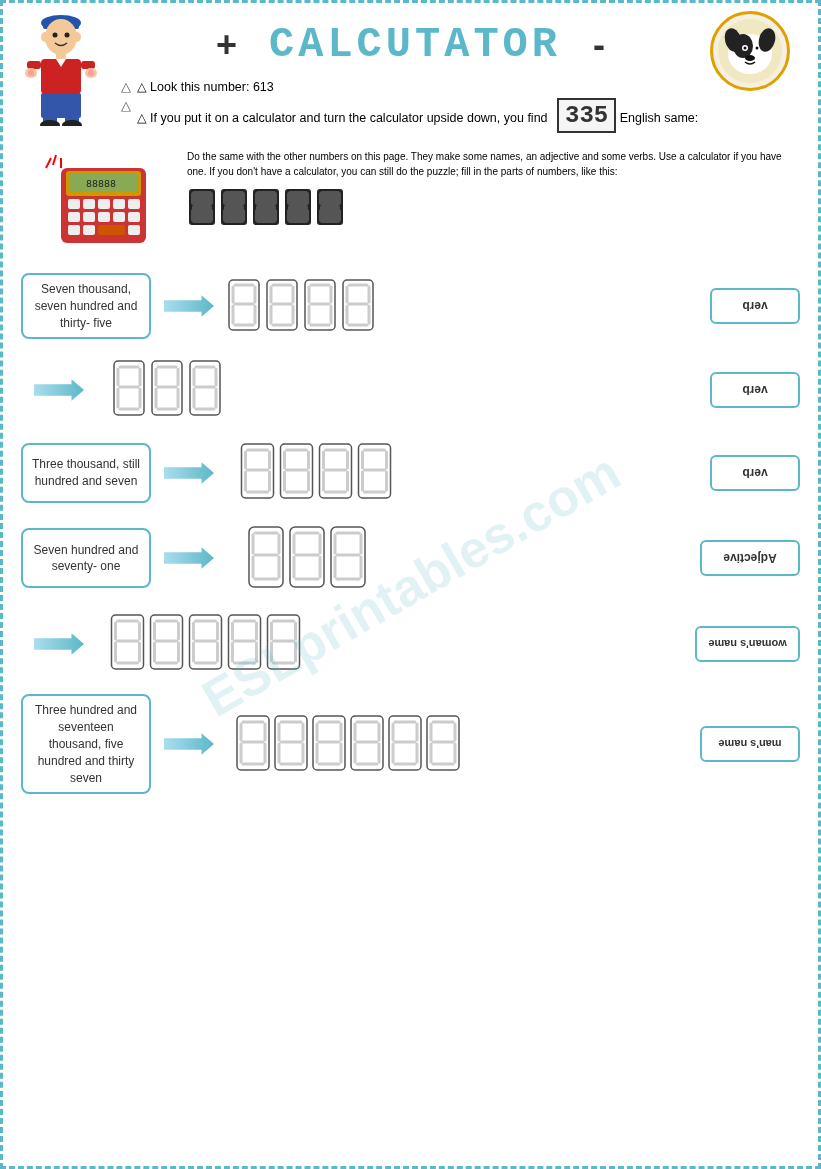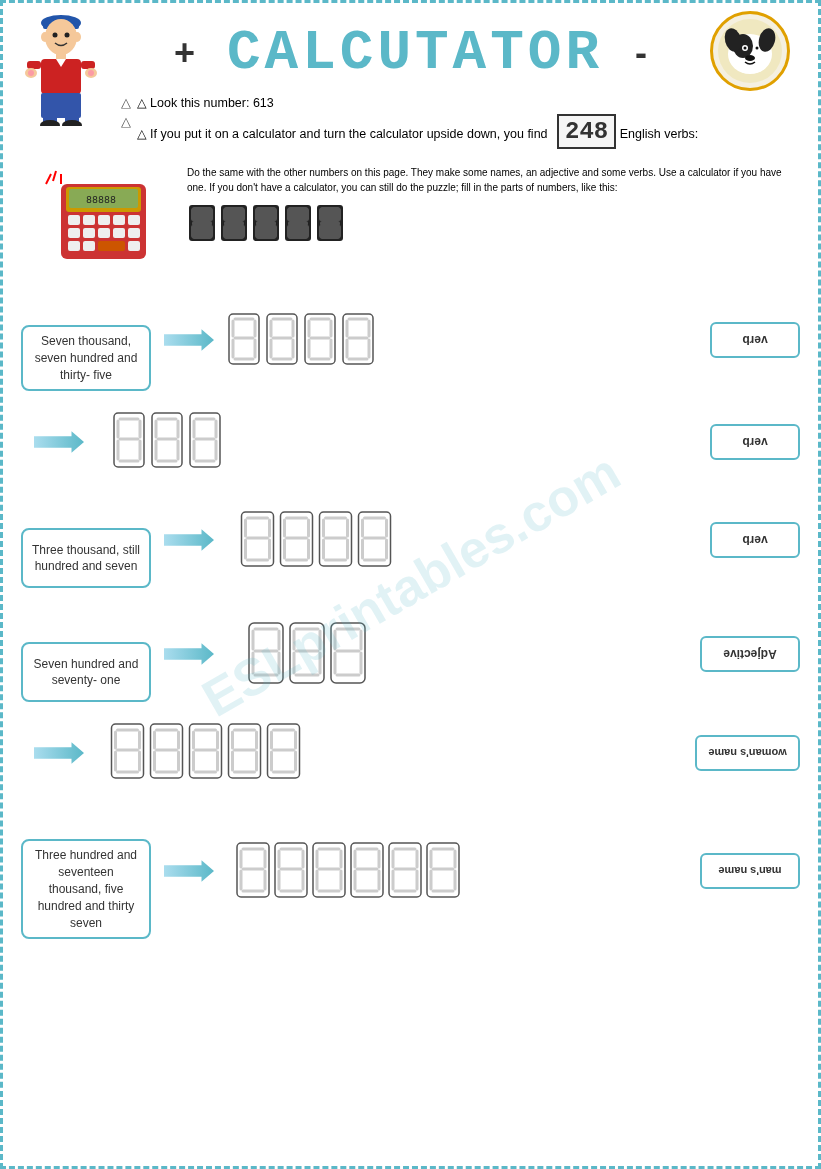--- a/index.html
+++ b/index.html
@@ -21,21 +21,21 @@
 
     
     .header {
       display: flex;
       align-items: center;
       justify-content: center;
       margin-bottom: 10px;
       position: relative;
     }
     .header-title {
-      font-size: 56px;
+      font-size: 42px;
       font-weight: bold;
       color: #5bb8c8;
       letter-spacing: 4px;
       text-transform: uppercase;
       font-family: 'Courier New', monospace;
       margin: 0 24px;
     }
     .header-plus, .header-minus {
       font-size: 36px;
       font-weight: bold;
@@ -127,21 +127,20 @@
       border: 2px solid #5bb8c8;
       border-radius: 8px;
       padding: 6px 8px;
       font-size: 12px;
       line-height: 1.4;
       color: #333;
       flex-shrink: 0;
       display: flex;
       align-items: center;
       text-align: center;
-      margin-top: 36px;
     }
     .arrow-right {
       width: 60px;
       flex-shrink: 0;
       display: flex;
       align-items: center;
       justify-content: center;
       margin: 0 8px;
     }
     .arrow-right svg {
@@ -281,22 +280,22 @@
 
   <div class="intro">
     <div class="intro-line">
       <span class="triangle-icon">△</span>
       <span>△  Look this number: 613</span>
     </div>
     <div class="intro-line">
       <span class="triangle-icon">△</span>
       <span>
         <span>△  If you put it on a calculator  and turn the calculator upside down, you find</span>
-        <span class="number-display-533">248</span>
-        <span>English verbs:</span>
+        <span class="number-display-533">335</span>
+        <span>English same:</span>
       </span>
     </div>
   </div>
 
   <div class="middle-section">
     <div class="calc-image-area">
 
       <svg viewBox="0 0 120 100" width="120" height="100">
 
         <line x1="10" y1="5" x2="5" y2="15" stroke="red" stroke-width="2"></line>

